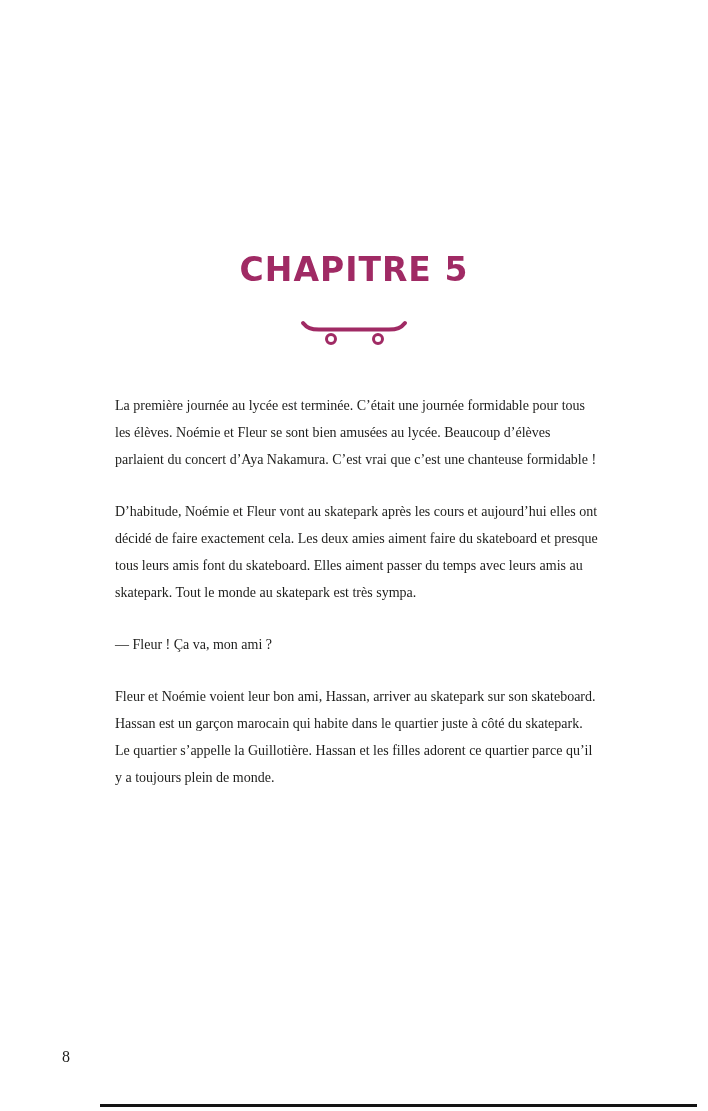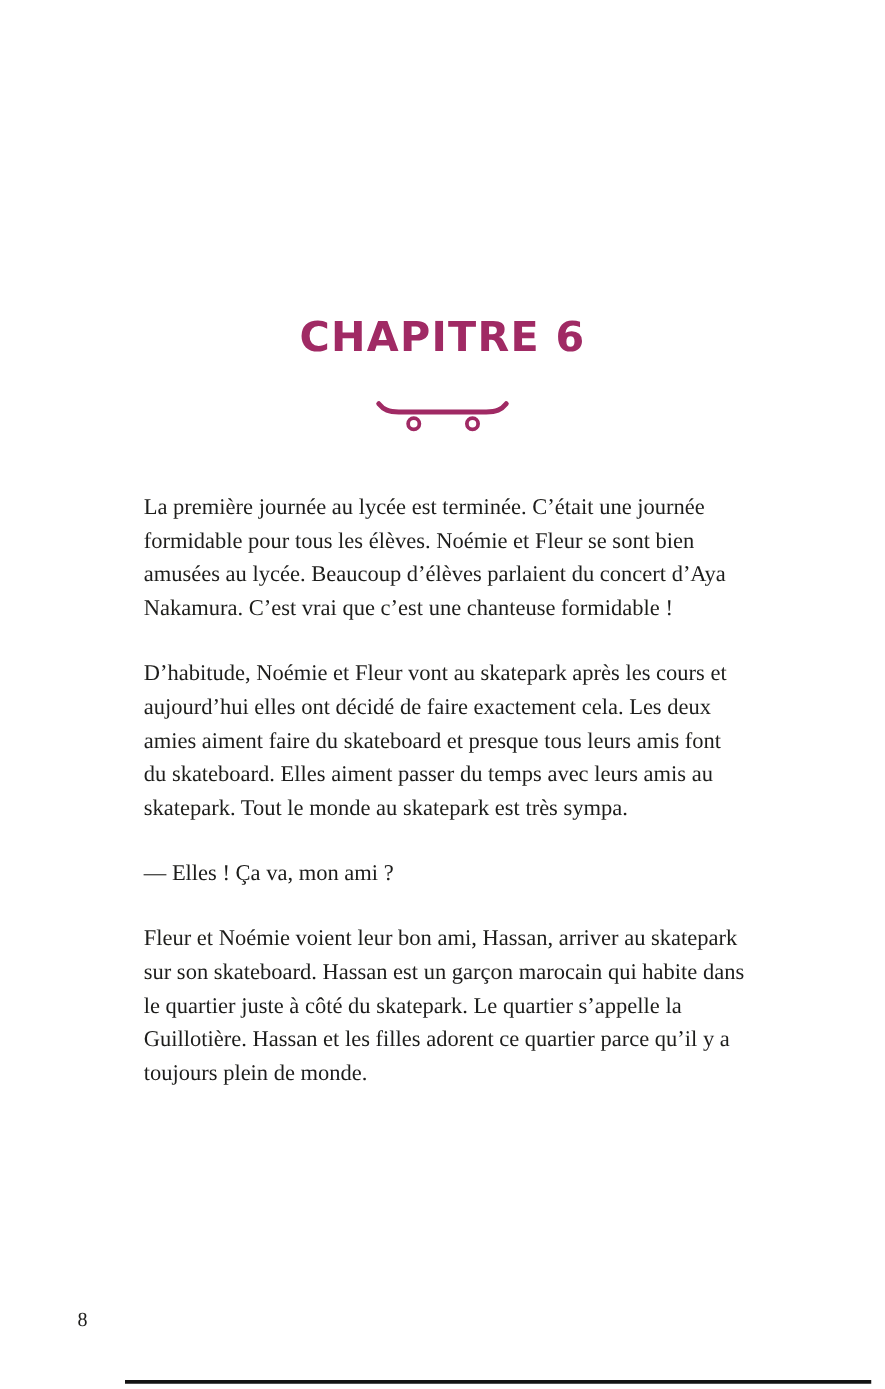--- a/index.html
+++ b/index.html
@@ -39,21 +39,21 @@
     left:0;
     width:100%;
     text-align:center;
     color:var(--accent);
   }
   .body-text{
     position:absolute;
     top:392px;
     left:115px;
     width:484px;
-    font-size:18px;
+    font-size:14px;
     line-height:27px;
     color:var(--text);
   }
   .body-text p{
     margin:0 0 25px 0;
   }
   .page-number{
     position:absolute;
     left:62px;
     top:1048px;
@@ -67,34 +67,34 @@
     bottom:4px;
     height:3px;
     background:#131313;
   }
 </style>
 </head>
 <body>
 
 <div class="page">
 
-  <h1 class="chapter-title">CHAPITRE 6</h1>
+  <h1 class="chapter-title">CHAPITRE 5</h1>
 
   <div class="skateboard">
     <svg width="112" height="28" viewBox="0 0 112 28" aria-hidden="true">
       <path d="M5 5 C9 10 13 11.5 21 11.5 L91 11.5 C99 11.5 103 10 107 5" fill="none" stroke="currentColor" stroke-width="4" stroke-linecap="round"></path>
       <circle cx="33" cy="21" r="4.5" fill="none" stroke="currentColor" stroke-width="3"></circle>
       <circle cx="80" cy="21" r="4.5" fill="none" stroke="currentColor" stroke-width="3"></circle>
     </svg>
   </div>
 
   <div class="body-text">
     <p>La première journée au lycée est terminée. C’était une journée formidable pour tous les élèves. Noémie et Fleur se sont bien amusées au lycée. Beaucoup d’élèves parlaient du concert d’Aya Nakamura. C’est vrai que c’est une chanteuse formidable !</p>
     <p>D’habitude, Noémie et Fleur vont au skatepark après les cours et aujourd’hui elles ont décidé de faire exactement cela. Les deux amies aiment faire du skateboard et presque tous leurs amis font du skateboard. Elles aiment passer du temps avec leurs amis au skatepark. Tout le monde au skatepark est très sympa.</p>
-    <p>— Elles ! Ça va, mon ami ?</p>
+    <p>— Fleur ! Ça va, mon ami ?</p>
     <p>Fleur et Noémie voient leur bon ami, Hassan, arriver au skatepark sur son skateboard. Hassan est un garçon marocain qui habite dans le quartier juste à côté du skatepark. Le quartier s’appelle la Guillotière. Hassan et les filles adorent ce quartier parce qu’il y a toujours plein de monde.</p>
   </div>
 
   <div class="page-number">8</div>
 
   <div class="bottom-rule"></div>
 
 </div>
 
 </body></html>

